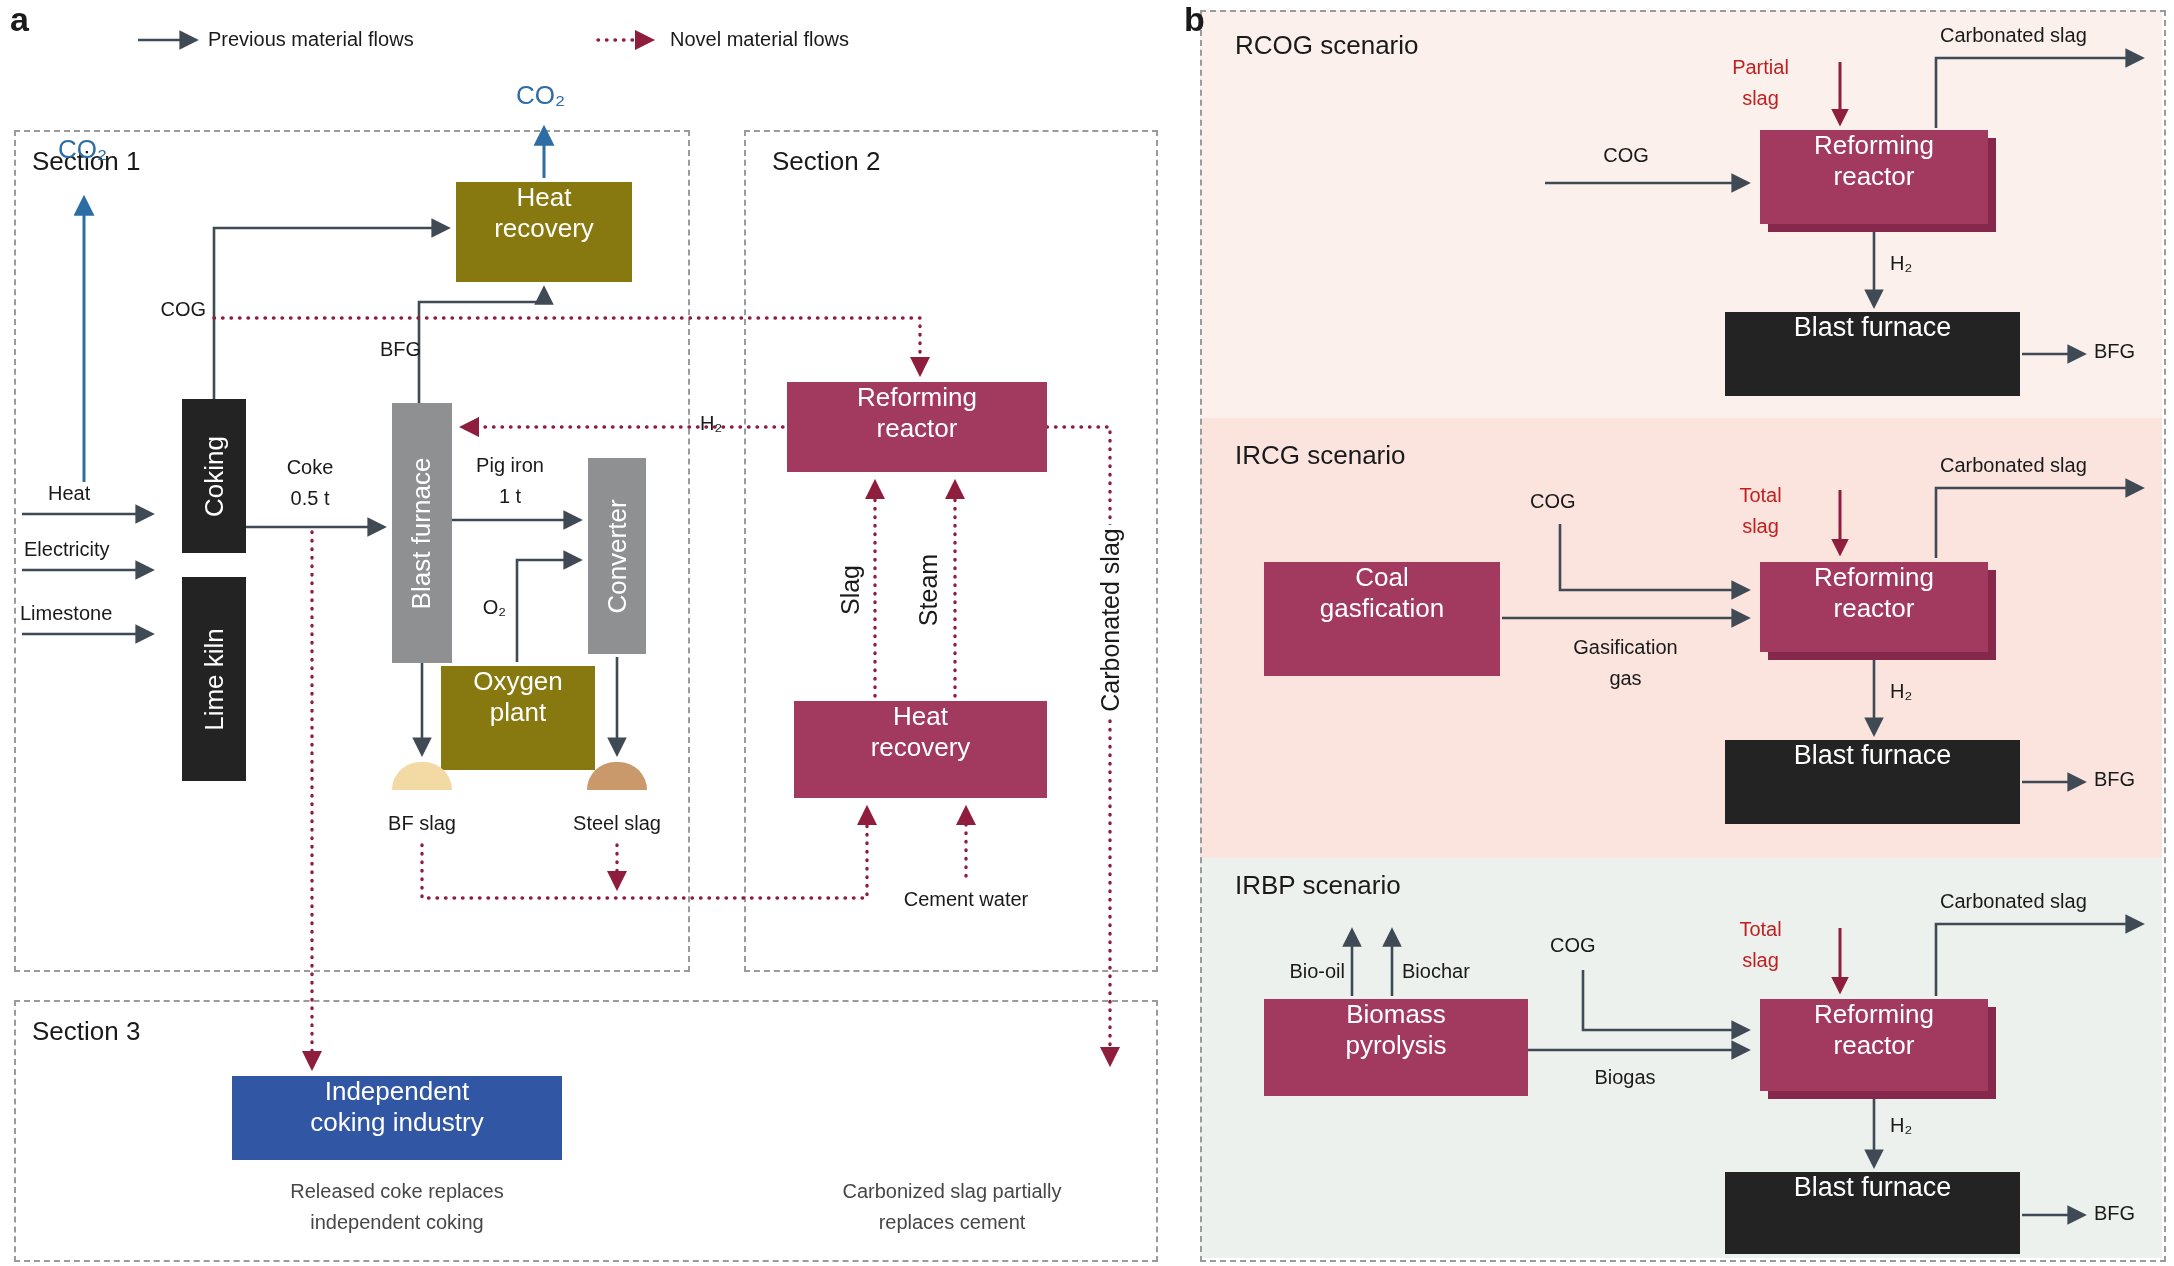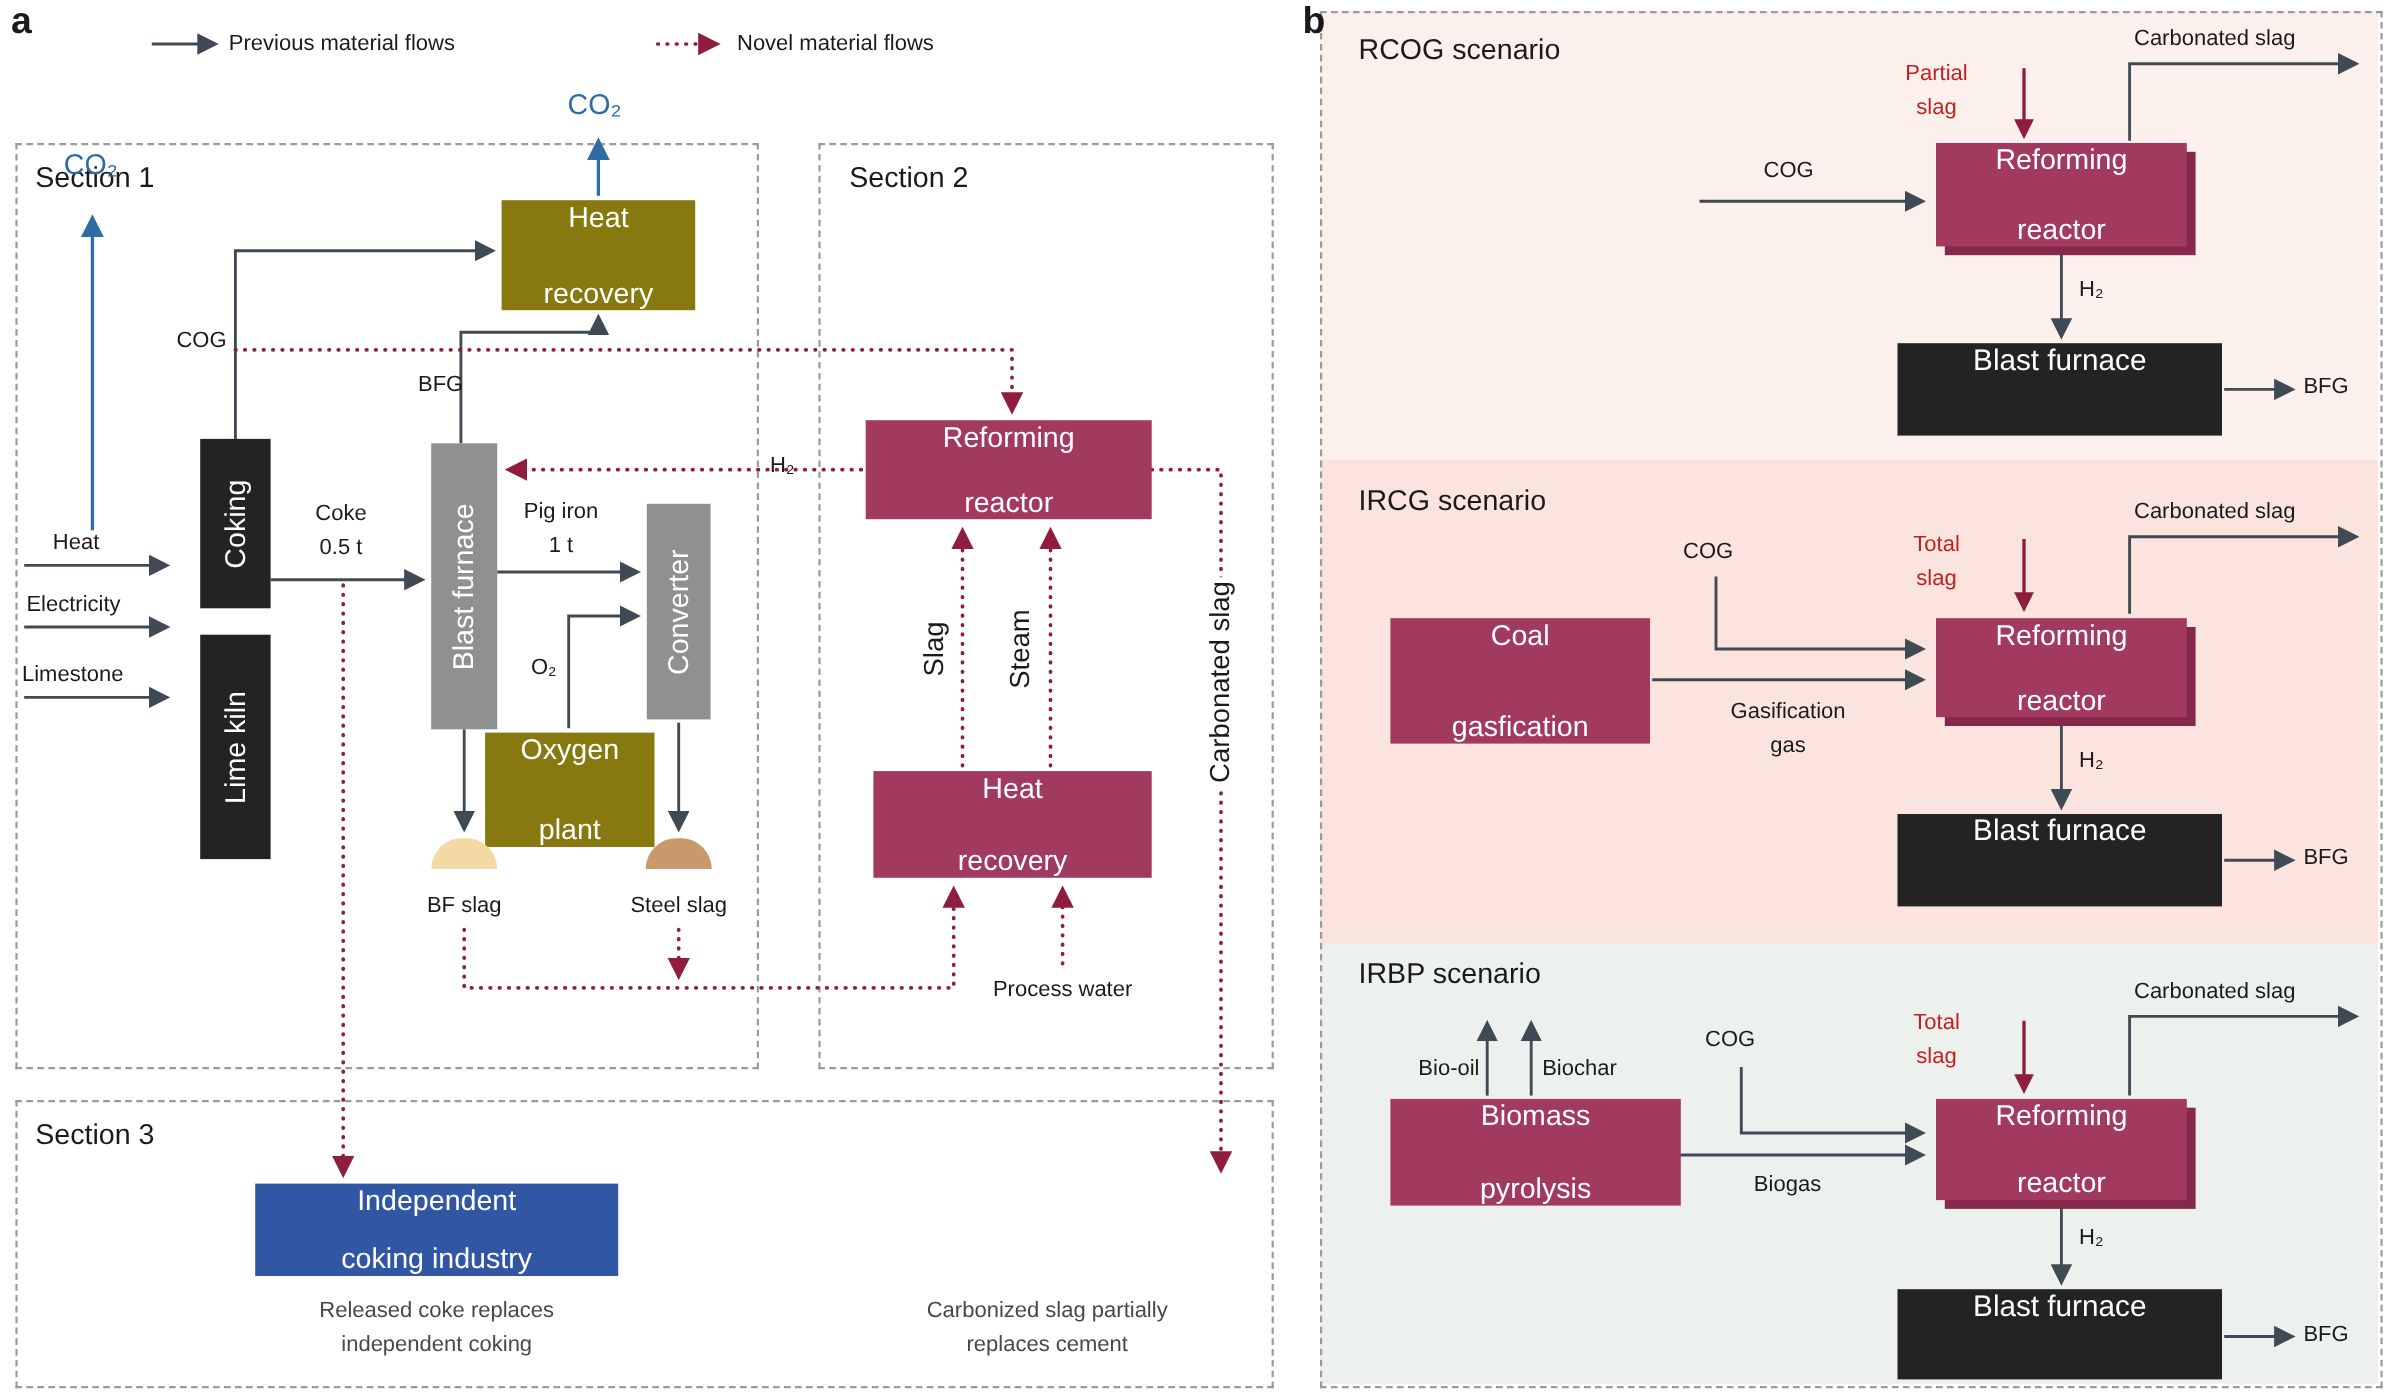--- a/index.html
+++ b/index.html
@@ -7,21 +7,21 @@
     position:relative;width:2174px;height:1266px;background:#fff;overflow:hidden;
     font-family:"Liberation Sans","DejaVu Sans",sans-serif;color:#1a1a1a;
   }
   .band{position:absolute;}
   .sec{position:absolute;border:2.5px dashed var(--dash-border);}
   .lbl{position:absolute;font-size:20px;white-space:nowrap;line-height:31px;}
   .lbl.center{text-align:center;white-space:normal;}
   .lbl.right{text-align:right;}
   .panel-letter{position:absolute;font-size:34px;font-weight:bold;}
   .seclbl{position:absolute;font-size:26px;}
-  .box{position:absolute;display:flex;flex-direction:column;align-items:center;justify-content:space-between;
+  .box{position:absolute;display:flex;flex-direction:column;align-items:center;justify-content:flex-start;
        color:#fff;font-size:26px;line-height:31px;text-align:center;}
   .vbox{position:absolute;display:flex;align-items:center;justify-content:center;}
   .vbox .vtext{transform:rotate(-90deg);white-space:nowrap;color:#fff;font-size:26px;}
   .vlabel{position:absolute;transform:translate(-50%,-50%) rotate(-90deg);white-space:nowrap;font-size:25px;}
   .magenta{background:var(--magenta);}
   .magenta.shadowed{box-shadow:8px 8px 0 0 var(--magenta-shadow);}
   .olive{background:var(--olive);}
   .darkbox{background:var(--dark-box);}
   .graybox{background:var(--gray-box);}
   .bluebox{background:var(--blue-box);}
@@ -174,21 +174,21 @@
   </div>
 
   <div class="mound bfmound" style="left:392px;top:762px;width:60px;height:28px;"></div>
   <div class="mound ssmound" style="left:587px;top:762px;width:60px;height:28px;"></div>
   <div class="lbl center" style="left:352px;top:808px;width:140px;">BF slag</div>
   <div class="lbl center" style="left:547px;top:808px;width:140px;">Steel slag</div>
 
   <div class="vlabel" style="left:850px;top:590px;">Slag</div>
   <div class="vlabel" style="left:928px;top:590px;">Steam</div>
   <div class="vlabel whitebg" style="left:1110px;top:620px;">Carbonated slag</div>
-  <div class="lbl center" style="left:876px;top:884px;width:180px;">Process water</div>
+  <div class="lbl center" style="left:876px;top:884px;width:180px;">Cement water</div>
 
   <div class="box bluebox" style="left:232px;top:1076px;width:330px;height:84px;">
     <div>Independent</div>
     <div>coking industry</div>
   </div>
   <div class="lbl center caption" style="left:222px;top:1176px;width:350px;">
     <div>Released coke replaces</div>
     <div>independent coking</div>
   </div>
   <div class="lbl center caption" style="left:777px;top:1176px;width:350px;">

